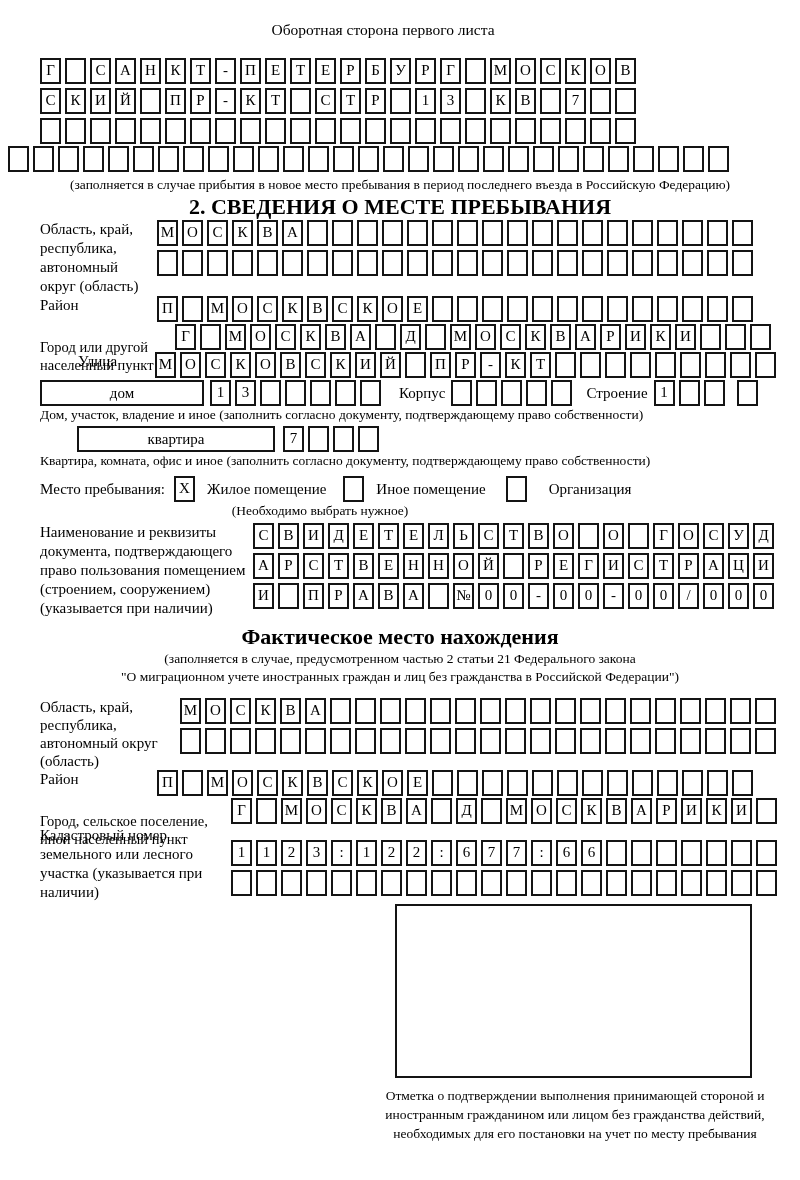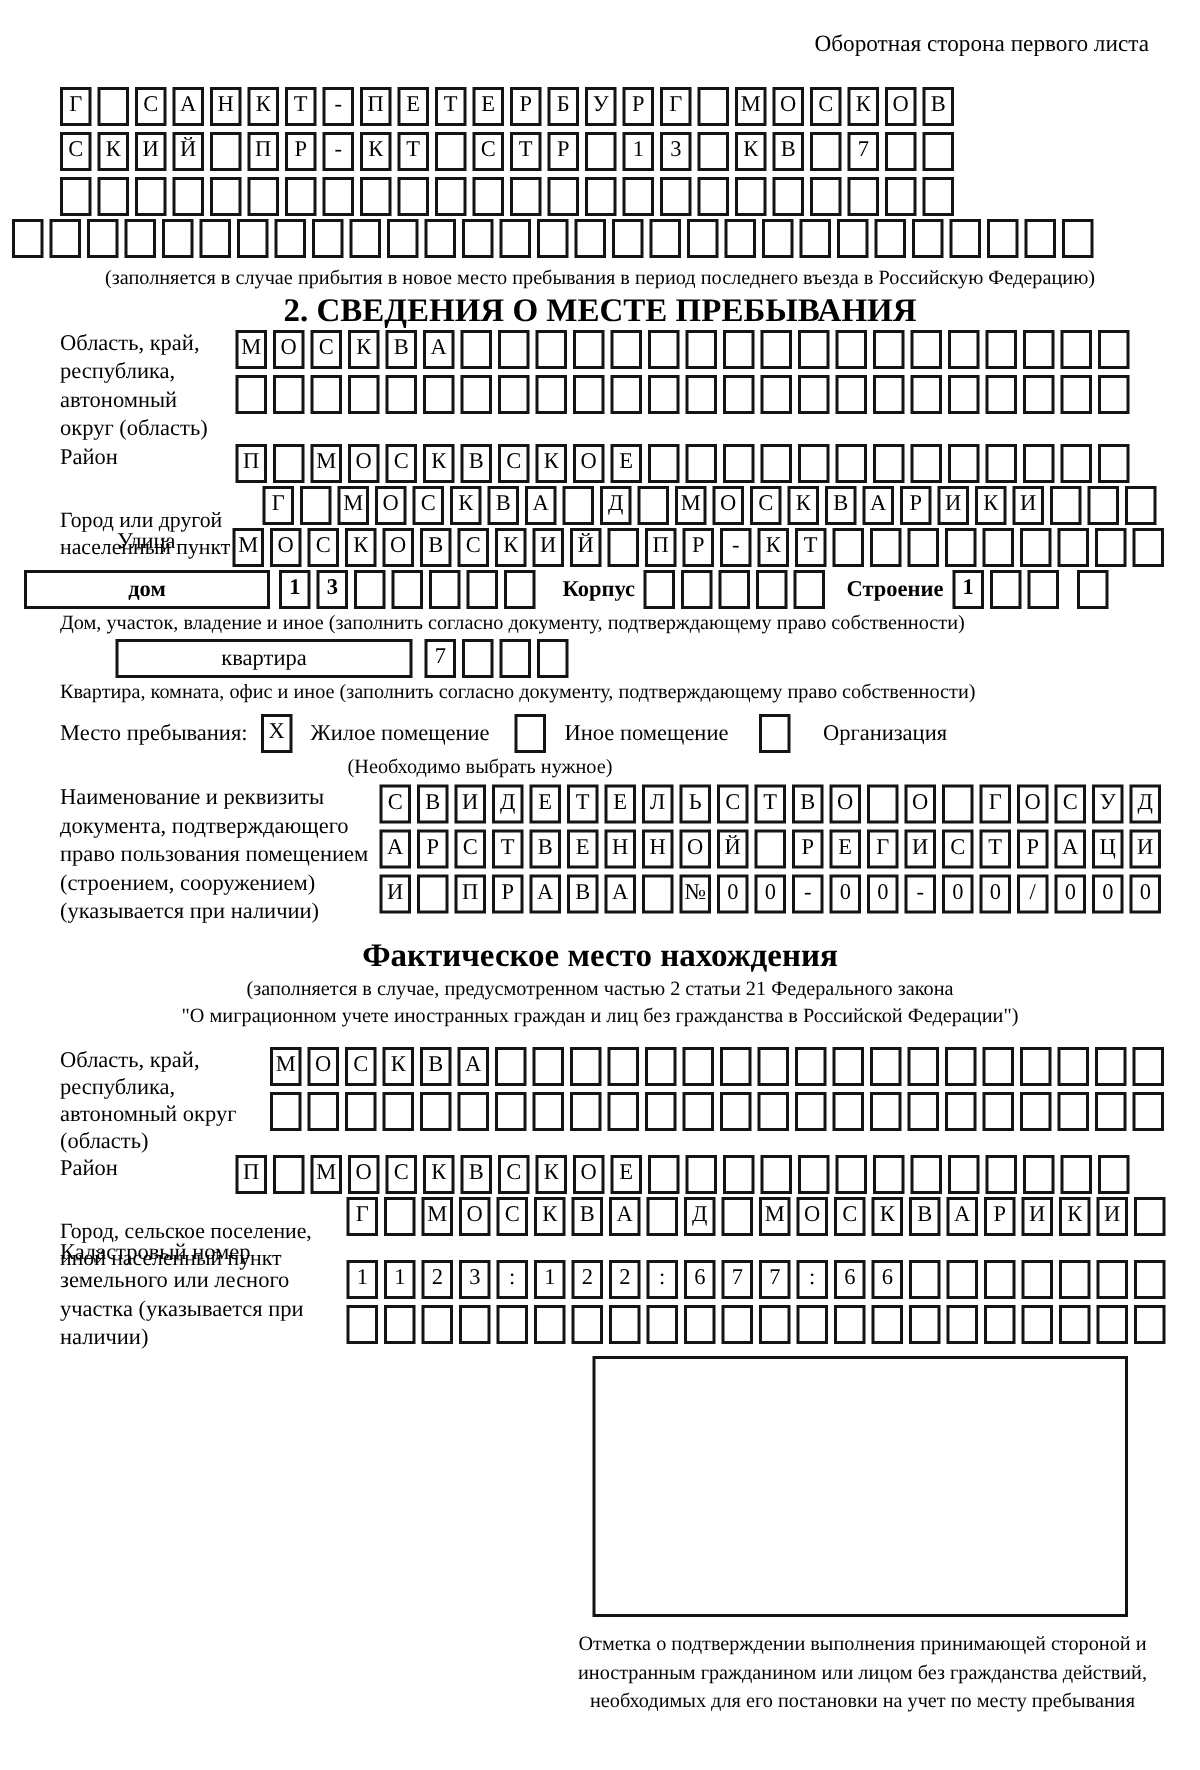--- a/index.html
+++ b/index.html
@@ -1,17 +1,17 @@
 <!DOCTYPE html>
 <html><head>
 <meta charset="utf-8">
 <style>
   html,body{margin:0;padding:0;background:#fff;color:#000;}
   body{width:800px;height:1180px;font-family:"Liberation Serif",serif;overflow:hidden;}
-  .header-note{padding:20px 34px 0 0;text-align:right;font-size:15.5px;line-height:20px;}
+  .header-note{padding:20px 34px 0 0;text-align:center;font-size:15.5px;line-height:20px;}
   .field{display:flex;align-items:flex-start;margin-left:40px;position:relative;}
   .lbl{font-size:15px;line-height:19px;flex:0 0 auto;}
   .abs-lbl{position:absolute;left:0;top:14px;font-size:14.5px;line-height:18px;}
   .boxes{flex:0 0 auto;}
   .box-row{height:26px;margin-bottom:4px;white-space:nowrap;}
   .box-row:last-child{margin-bottom:0;}
   .cbox,.chk{display:inline-block;box-sizing:border-box;width:21px;height:26px;border:2px solid #141414;
     margin-right:4px;font-size:15px;line-height:21px;text-align:center;vertical-align:top;background:#fff;}
   .chk{margin-right:0;}
   .cap{font-size:13.5px;line-height:18px;text-align:center;}
@@ -64,21 +64,21 @@
     </div>
 </div>
 
 <div class="field">
   <div class="lbl" style="width:115px;text-align:center;">Улица</div>
   <div class="boxes">
       <div class="box-row"><span class="cbox">М</span><span class="cbox">О</span><span class="cbox">С</span><span class="cbox">К</span><span class="cbox">О</span><span class="cbox">В</span><span class="cbox">С</span><span class="cbox">К</span><span class="cbox">И</span><span class="cbox">Й</span><span class="cbox"></span><span class="cbox">П</span><span class="cbox">Р</span><span class="cbox">-</span><span class="cbox">К</span><span class="cbox">Т</span><span class="cbox"></span><span class="cbox"></span><span class="cbox"></span><span class="cbox"></span><span class="cbox"></span><span class="cbox"></span><span class="cbox"></span><span class="cbox"></span><span class="cbox"></span></div>
     </div>
 </div>
 
-<div class="field" style="margin-left:16px;margin-top:2px;font-weight:bold;">
+<div class="field" style="margin-left:40px;margin-top:2px;">
   <div class="big-label-box" style="width:164px;margin-right:6px;">дом</div>
   <div class="boxes"><span class="box-row"><span class="cbox">1</span><span class="cbox">3</span><span class="cbox"></span><span class="cbox"></span><span class="cbox"></span><span class="cbox"></span><span class="cbox"></span></span></div>
   <div class="inline-lbl" style="margin-left:14px;margin-right:6px;">Корпус</div>
   <div class="boxes"><span class="box-row"><span class="cbox"></span><span class="cbox"></span><span class="cbox"></span><span class="cbox"></span><span class="cbox"></span></span></div>
   <div class="inline-lbl" style="margin-left:10px;margin-right:6px;">Строение</div>
   <div class="boxes"><span class="box-row"><span class="cbox">1</span><span class="cbox"></span><span class="cbox"></span></span></div>
   <div class="boxes" style="margin-left:8px;"><span class="box-row"><span class="cbox"></span></span></div>
 </div>
 <div class="cap" style="text-align:left;margin-left:40px;">Дом, участок, владение и иное (заполнить согласно документу, подтверждающему право собственности)</div>
 

